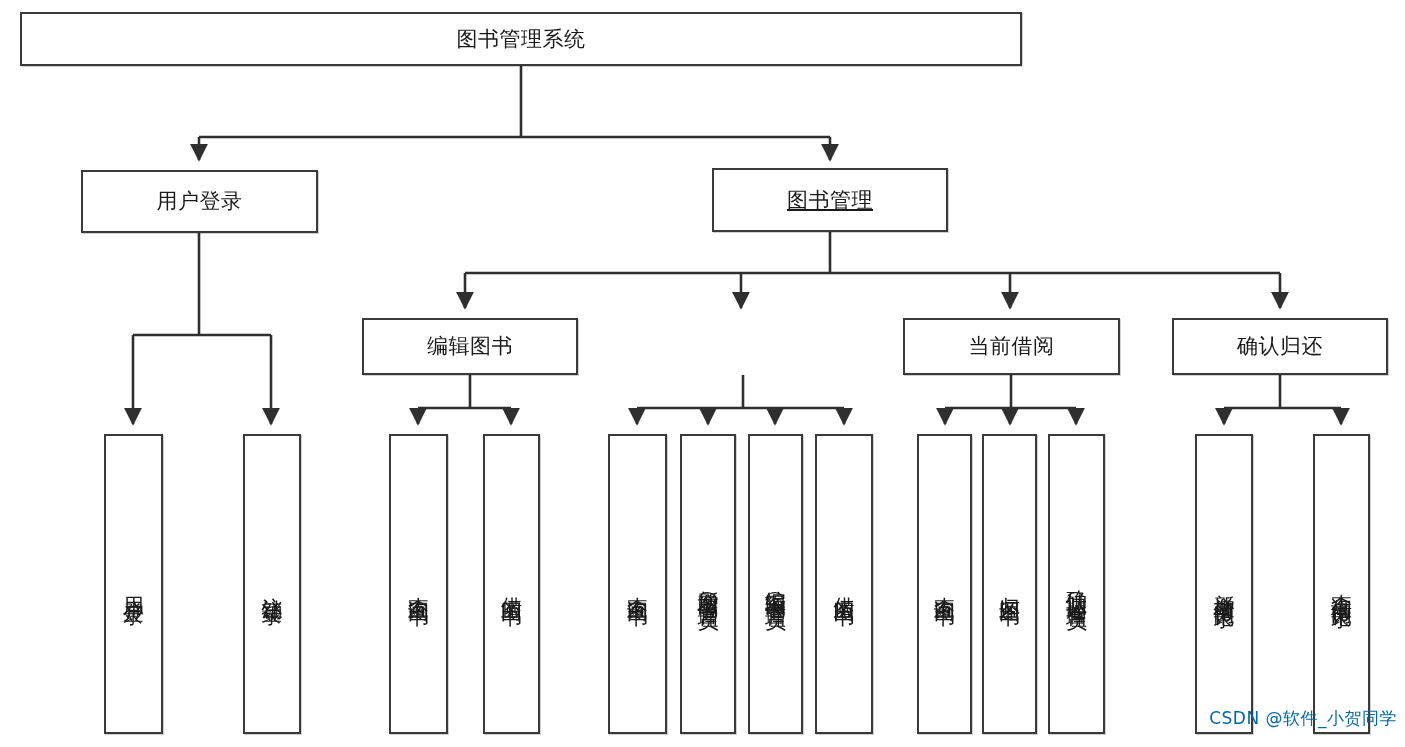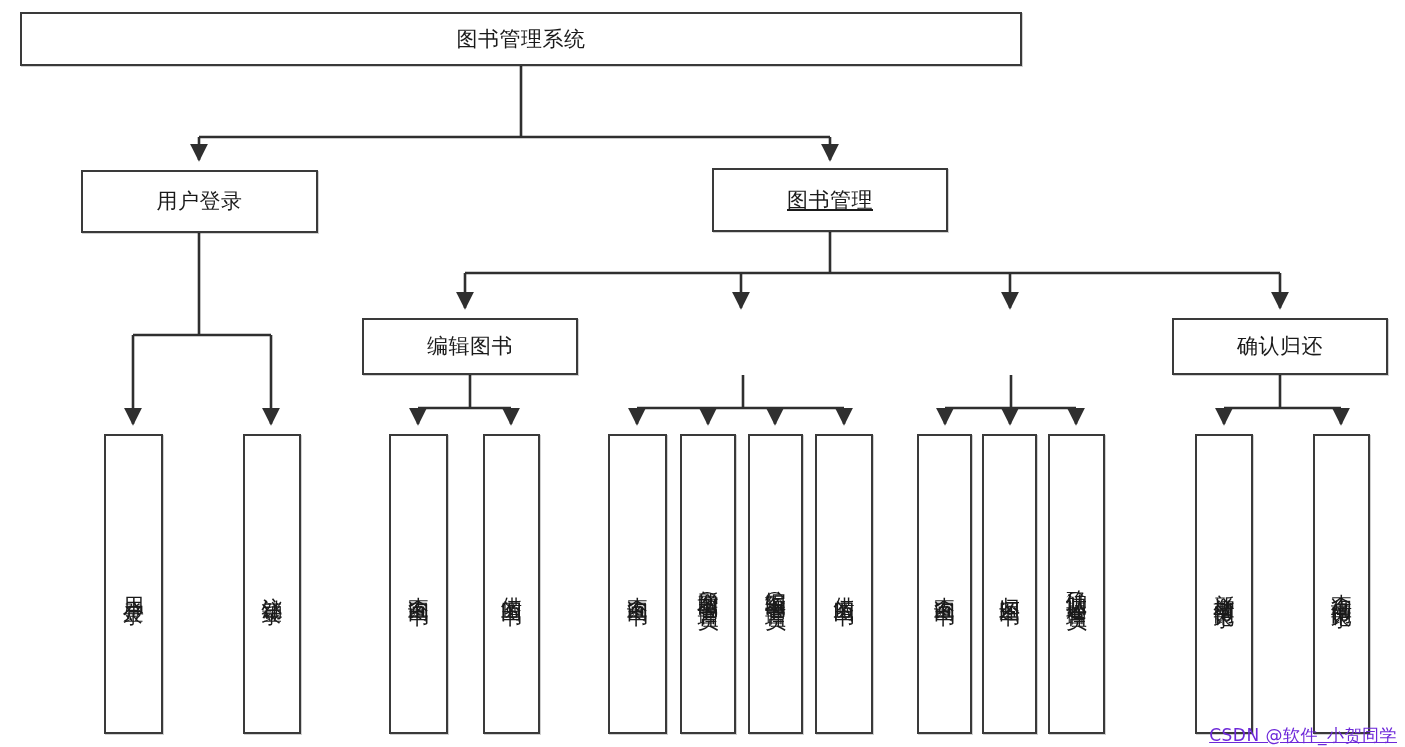--- a/index.html
+++ b/index.html
@@ -58,27 +58,26 @@
     text-orientation: upright;
     font-size: 21px;
     line-height: 1.05;
     letter-spacing: 3px;
     white-space: nowrap;
     max-height: 100%;
   }
   #watermark {
     position: absolute;
     right: 8px;
-    bottom: 0;
+    bottom: 17px;
     font-size: 17px;
-    color: #6d28d9;
+    color: #0369a1;
     letter-spacing: 0.5px;
     user-select: none;
     white-space: nowrap;
-    text-decoration: underline;
   }
 </style>
 </head>
 <body>
 
 <div id="canvas">
 
   <svg id="edges" viewBox="0 0 1405 747">
     <defs>
       <marker id="arrow" viewBox="0 0 10 10" refX="9" refY="5" markerWidth="7" markerHeight="7" orient="auto-start-reverse">
@@ -136,20 +135,23 @@
   <div class="node horiz" style="left:81px; top:170px; width:237px; height:63px;">
     <span class="label">用户登录</span>
   </div>
   <div class="node horiz" style="left:712px; top:168px; width:236px; height:64px;text-decoration:underline;">
     <span class="label">图书管理</span>
   </div>
 
   <div class="node horiz" style="left:362px; top:318px; width:216px; height:57px;">
     <span class="label">编辑图书</span>
   </div>
+  <div class="node horiz" style="left:903px; top:318px; width:217px; height:57px;">
+    <span class="label">当前借阅</span>
+  </div>
   <div class="node horiz" style="left:1172px; top:318px; width:216px; height:57px;">
     <span class="label">确认归还</span>
   </div>
 
   <div class="node vert" style="left:104px; top:434px; width:59px; height:300px;">
     <span class="label">用户登录</span>
   </div>
   <div class="node vert" style="left:243px; top:434px; width:58px; height:300px;">
     <span class="label">注销登录</span>
   </div>

